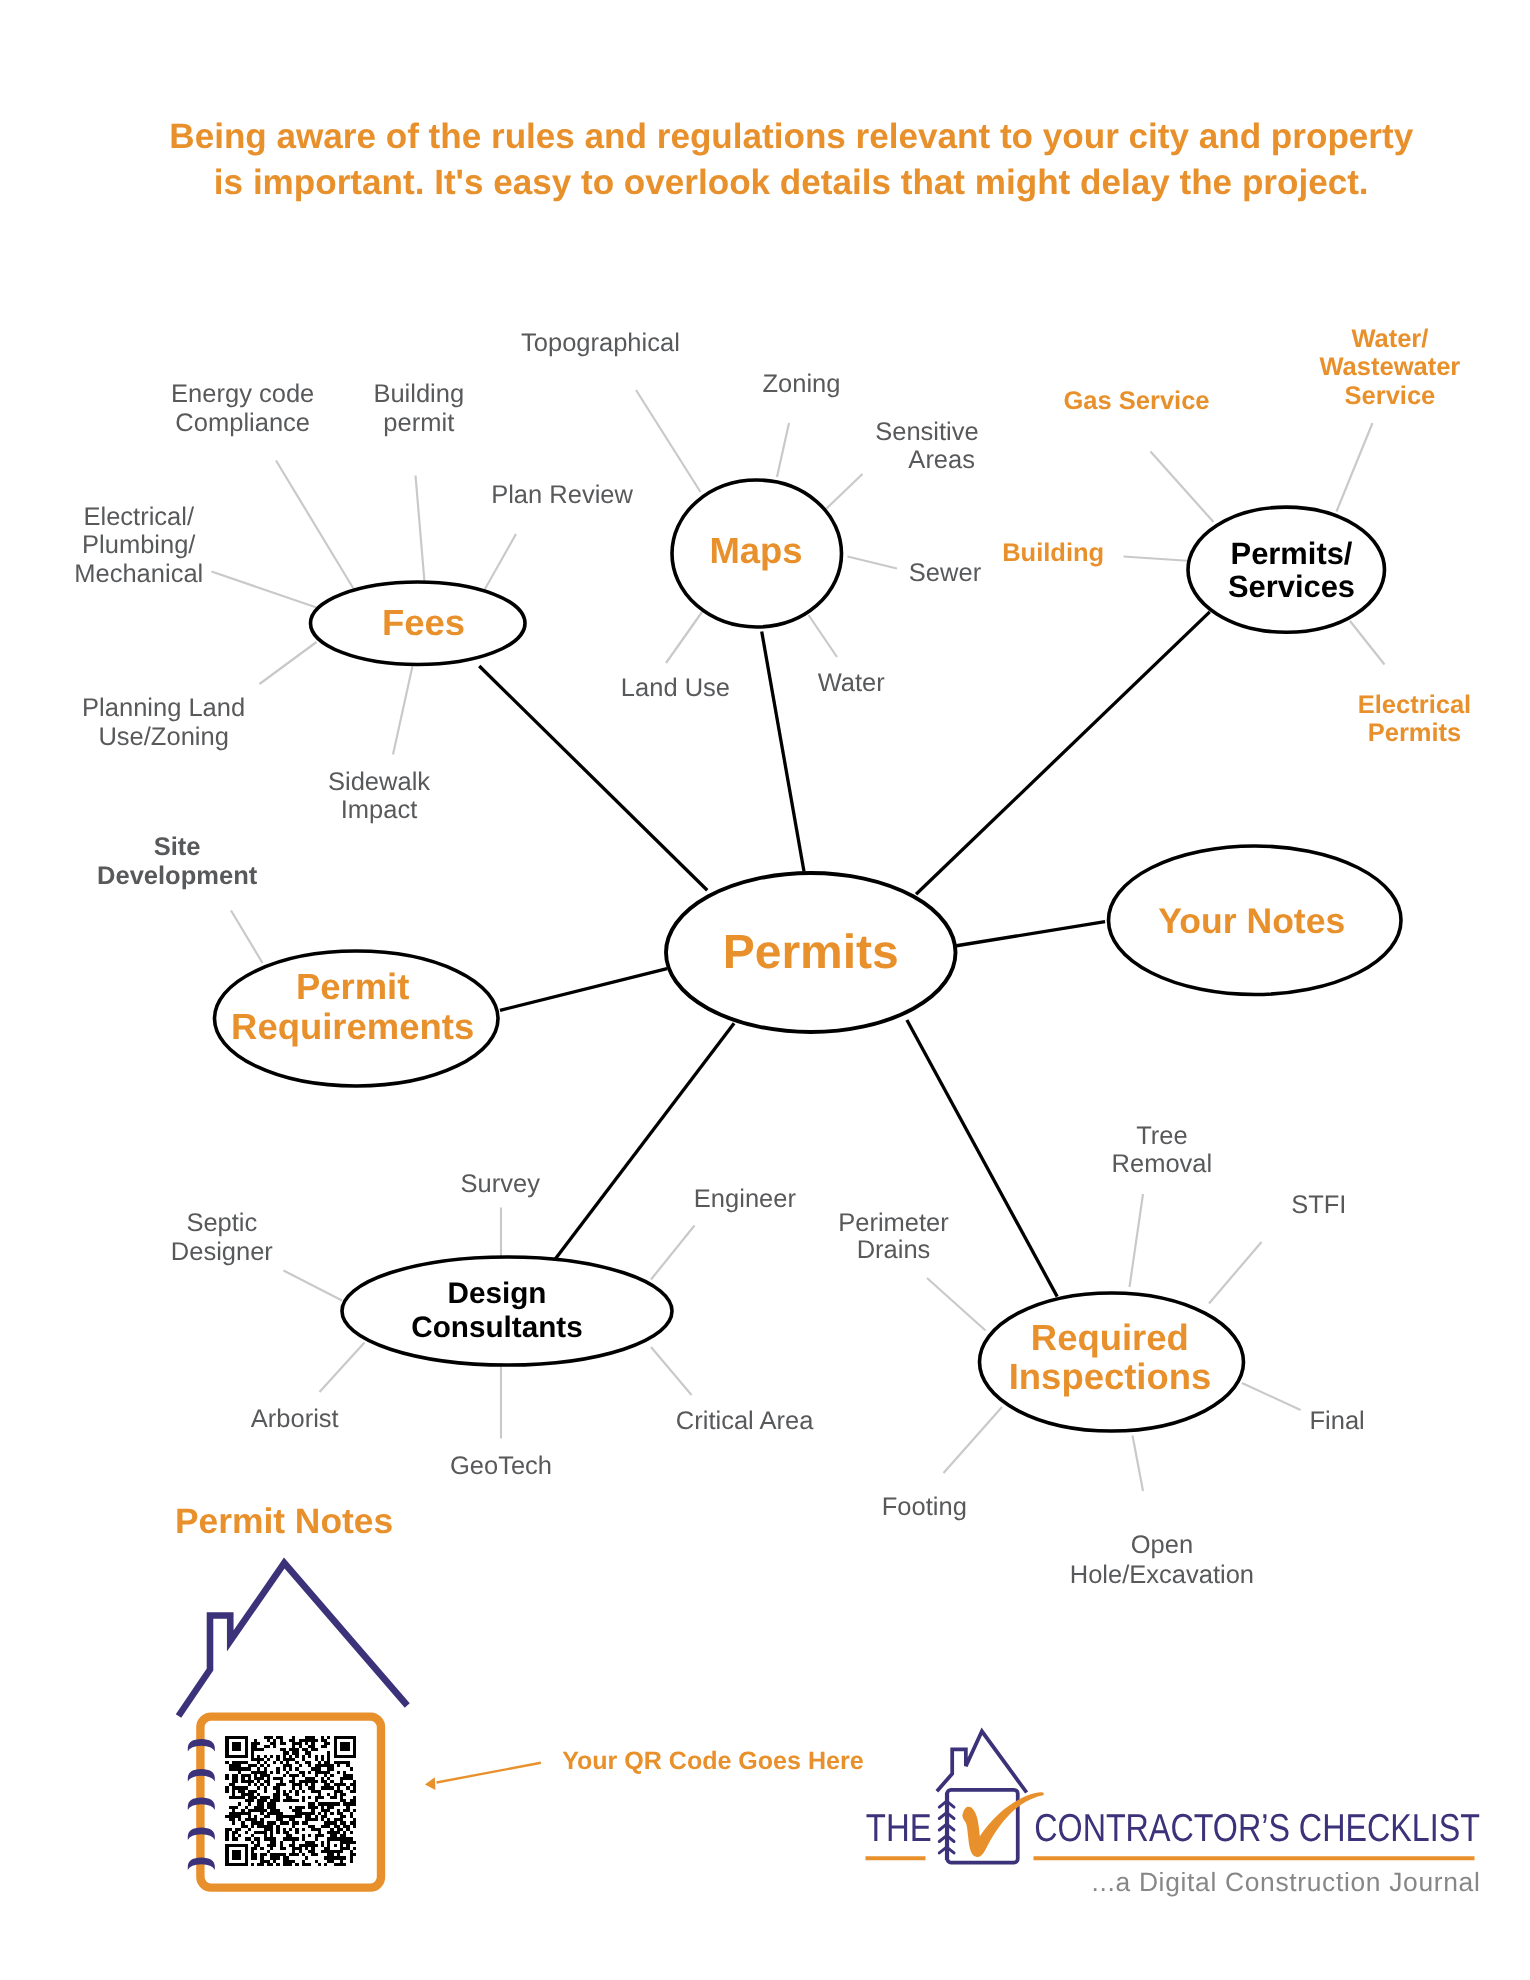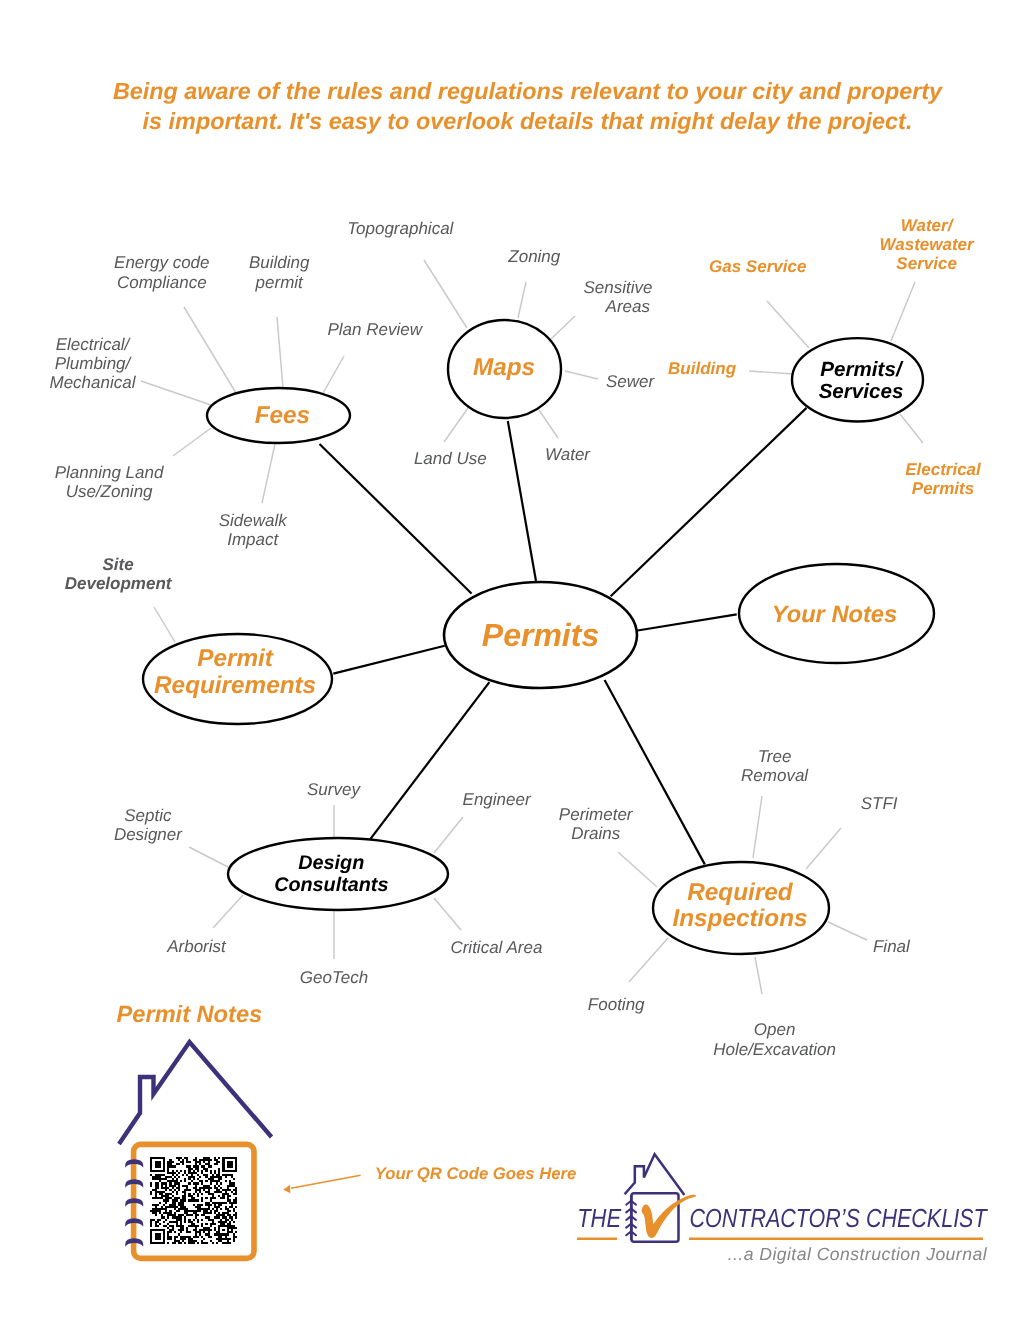--- a/index.html
+++ b/index.html
@@ -1,19 +1,19 @@
 <!DOCTYPE html>
 <html><head>
 <meta charset="utf-8">
 <title>Permits Mind Map</title>
 <style>
   html,body{margin:0;padding:0;background:#fff;}
   body{width:1020px;height:1320px;position:relative;overflow:hidden;
        font-family:"Liberation Sans",sans-serif;}
-  #root{position:absolute;inset:0;font-style:italic;}
+  #root{position:absolute;inset:0;}
   svg{display:block;position:absolute;left:0;top:0;}
   text{font-family:"Liberation Sans",sans-serif;}
   *{-webkit-font-smoothing:antialiased;-moz-osx-font-smoothing:grayscale;}
   body,svg,text{text-rendering:geometricPrecision;}
 </style>
 </head>
 <body>
 
 <div id="root">
   <svg id="canvas" width="1020" height="1320" viewBox="0 0 1020 1320">

